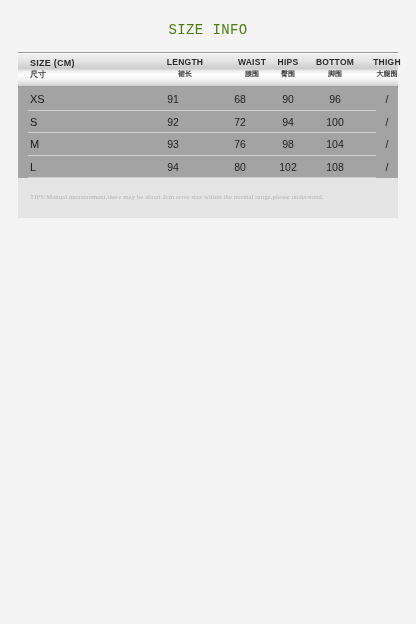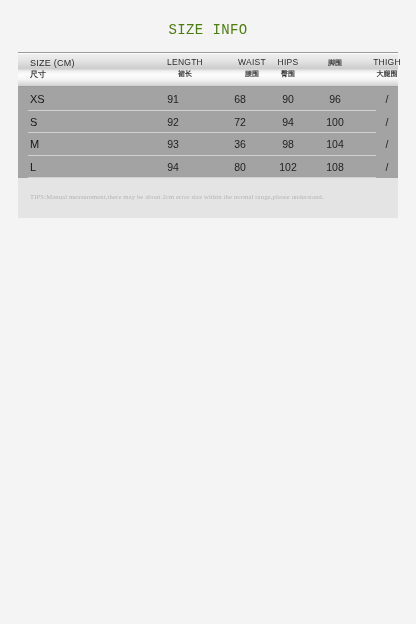--- a/index.html
+++ b/index.html
@@ -84,21 +84,21 @@
   .hcell {
     position: absolute;
     top: 4px;
     text-align: center;
     color: #2b2b2b;
   }
   .hcell .en {
     display: block;
     font-size: 8.5px;
     line-height: 11px;
-    font-weight: normal;
+    font-weight: bold;
     letter-spacing: 0.25px;
     white-space: nowrap;
   }
   .hcell .cn {
     display: block;
     font-size: 7px;
     line-height: 10px;
     font-weight: bold;
     margin-top: 1px;
     color: #3a3a3a;
@@ -197,20 +197,21 @@
           <span class="en">WAIST</span>
           <span class="cn">腰围</span>
         </div>
 
         <div class="hcell c3">
           <span class="en">HIPS</span>
           <span class="cn">臀围</span>
         </div>
 
         <div class="hcell c4">
+          <span class="en">BOTTOM</span>
           <span class="cn">脚围</span>
         </div>
 
         <div class="hcell c5">
           <span class="en">THIGH</span>
           <span class="cn">大腿围</span>
         </div>
 
       </div>
     </div>
@@ -231,21 +232,21 @@
         <span class="dcell v1">92</span>
         <span class="dcell v2">72</span>
         <span class="dcell v3">94</span>
         <span class="dcell v4">100</span>
         <span class="dcell v5">/</span>
       </div>
 
       <div class="drow">
         <span class="dcell label">M</span>
         <span class="dcell v1">93</span>
-        <span class="dcell v2">36</span>
+        <span class="dcell v2">76</span>
         <span class="dcell v3">98</span>
         <span class="dcell v4">104</span>
         <span class="dcell v5">/</span>
       </div>
 
       <div class="drow">
         <span class="dcell label">L</span>
         <span class="dcell v1">94</span>
         <span class="dcell v2">80</span>
         <span class="dcell v3">102</span>

